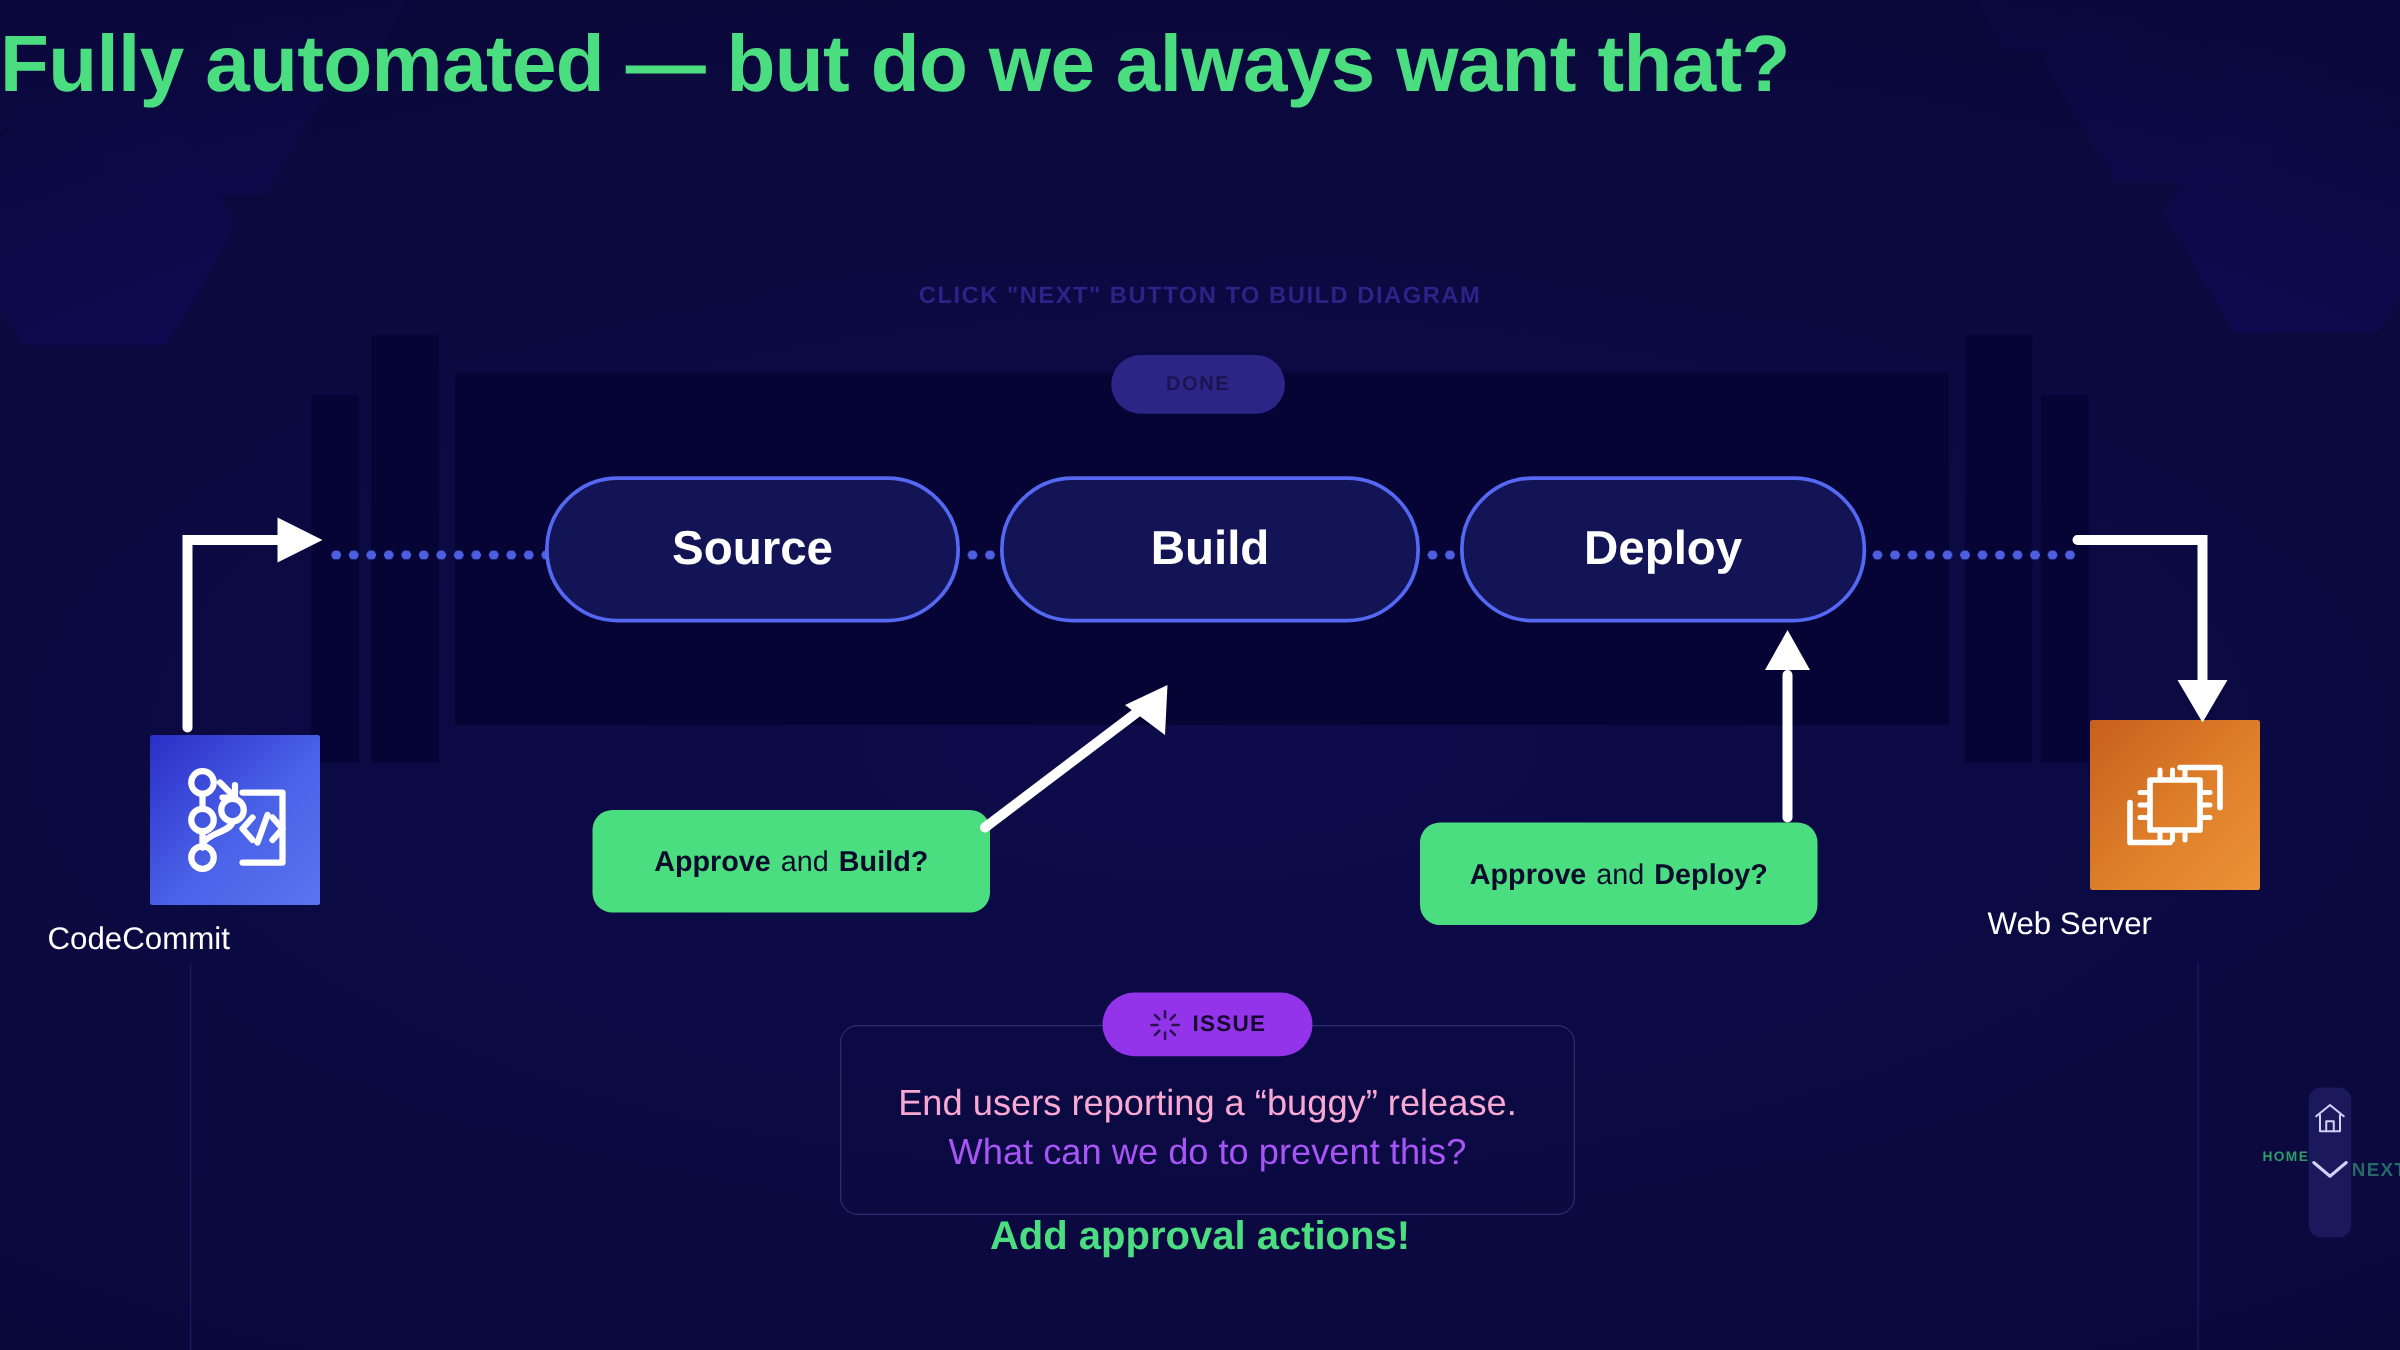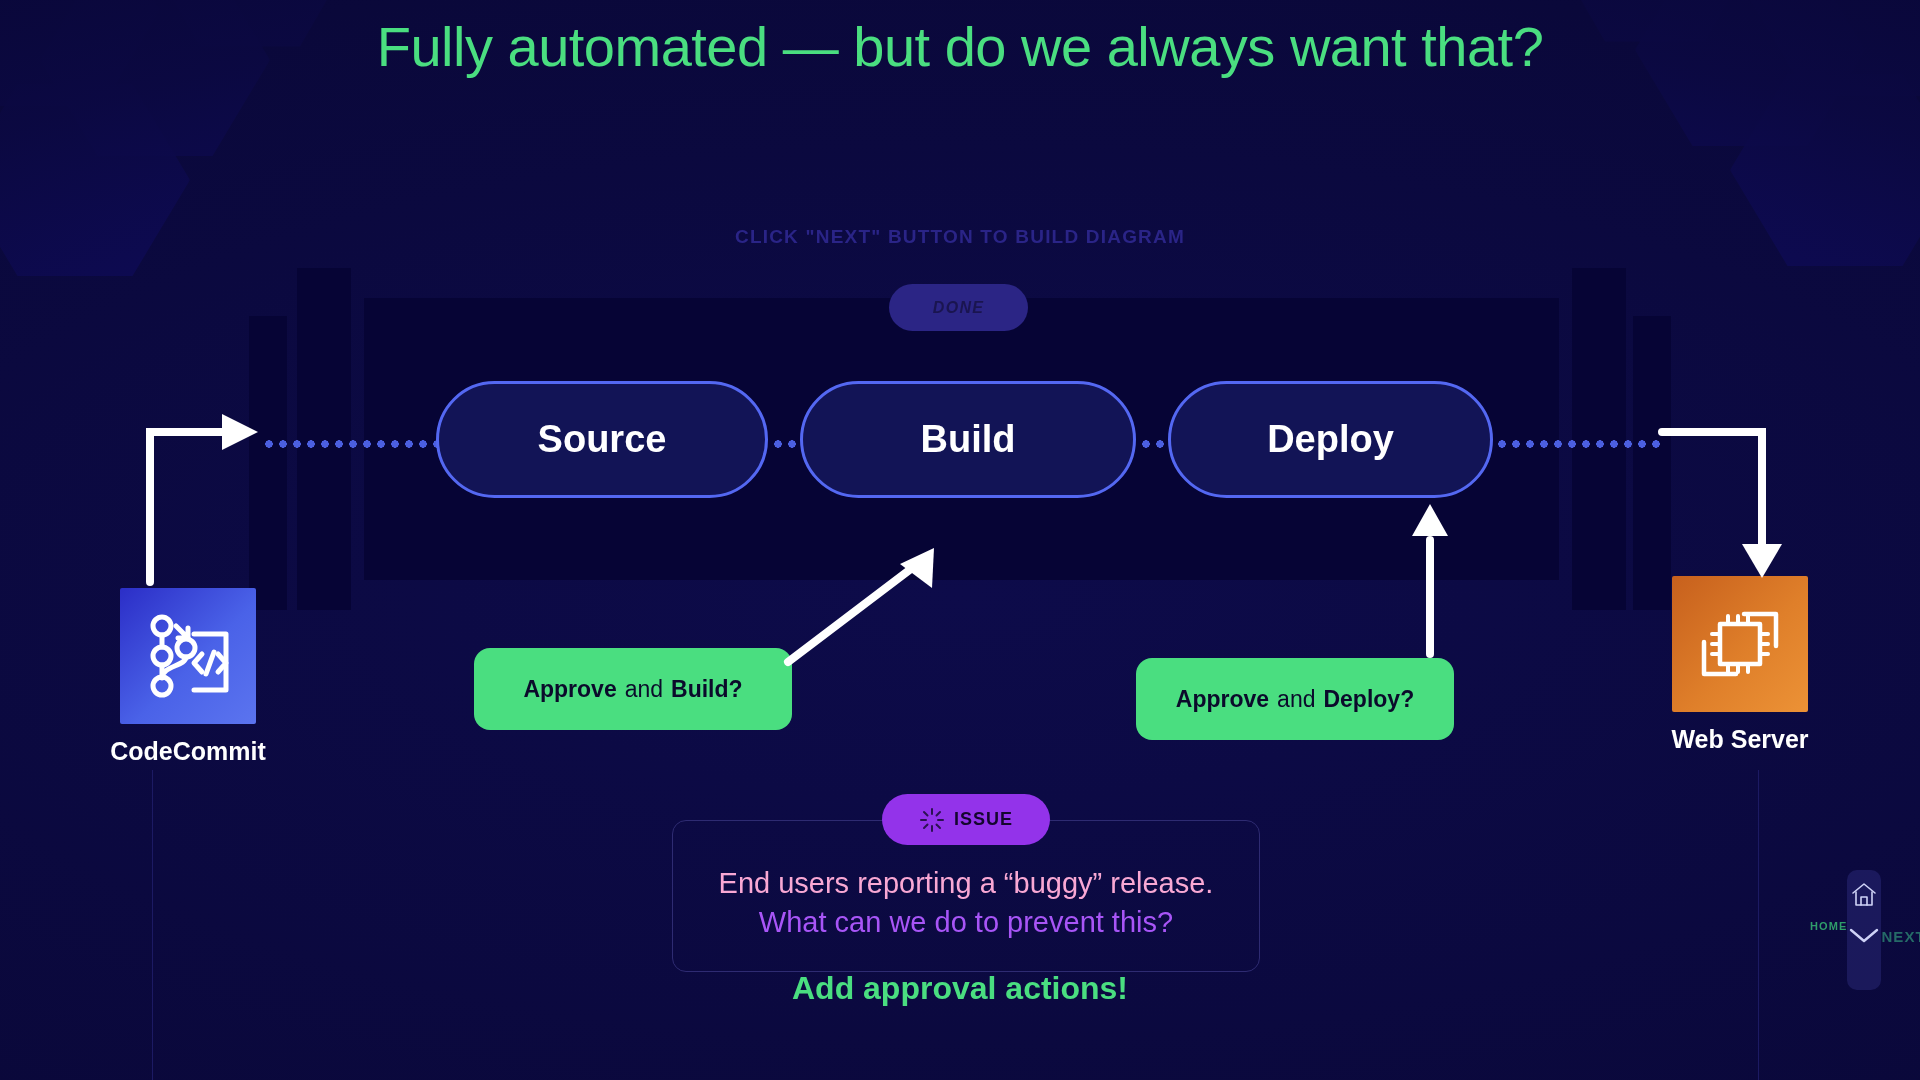--- a/index.html
+++ b/index.html
@@ -35,23 +35,23 @@
   .hex.h8 { right: 165px; top: -135px; width: 200px; height: 180px;}
   .vig {
     position:absolute; inset:0;
     background: radial-gradient(ellipse 110% 80% at 50% 55%, rgba(13,11,74,.25) 0%, rgba(10,8,58,.92) 70%, rgba(8,6,50,1) 100%);
     pointer-events:none;
   }
 
   
   #title {
     position: absolute; top: 14px; left: 0; width: 1920px;
-    text-align: center;
+    text-align: left;
     color: #4ade80;
-    font-size: 56px; font-weight: normal;
+    font-size: 64px; font-weight: bold;
     letter-spacing: -.5px;
     z-index: 9;
   }
 
   
   #hint {
     position: absolute; top: 226px; left: 0; width: 1920px;
     text-align: center;
     color: #2a2487;
     font-size: 19px; font-weight: bold;
@@ -61,21 +61,20 @@
   #done-btn {
     position: absolute; top: 284px; left: 889px;
     width: 139px; height: 47px;
     border-radius: 24px;
     background: #2b2585;
     color: #1a1550;
     font-size: 16px; font-weight: bold; letter-spacing: 1.3px;
     display: flex; align-items: center; justify-content: center;
     z-index: 12; border: none;
     font-family: "Liberation Sans", sans-serif;
-    font-style: italic;
   }
 
   
   #pipeline-panel {
     position: absolute; left: 364px; top: 298px;
     width: 1195px; height: 282px;
     background: #060435;
     z-index: 3;
   }
   .bar {
@@ -126,23 +125,22 @@
     display: flex; align-items: center; justify-content: center;
   }
   .svc .tile.codecommit {
     background: linear-gradient(135deg, #2b2ec7 0%, #4a62e8 55%, #5b74ef 100%);
   }
   .svc .tile.webserver {
     background: linear-gradient(135deg, #c7601d 0%, #df7f2a 55%, #ec9236 100%);
   }
   .svc .lbl {
     margin-top: 13px;
-    text-align: center;
     color: #ffffff;
-    font-size: 25px; font-weight: bold;
+    font-size: 25px; font-weight: normal;
   }
   #svc-codecommit { left: 120px; top: 588px; width: 136px; }
   #svc-codecommit .lbl { width: 300px; margin-left: -82px; }
   #svc-webserver  { left: 1672px; top: 576px; width: 144px; }
   #svc-webserver .lbl { width: 300px; margin-left: -82px; }
 
   
   .approval {
     position: absolute;
     background: #4ade80;

